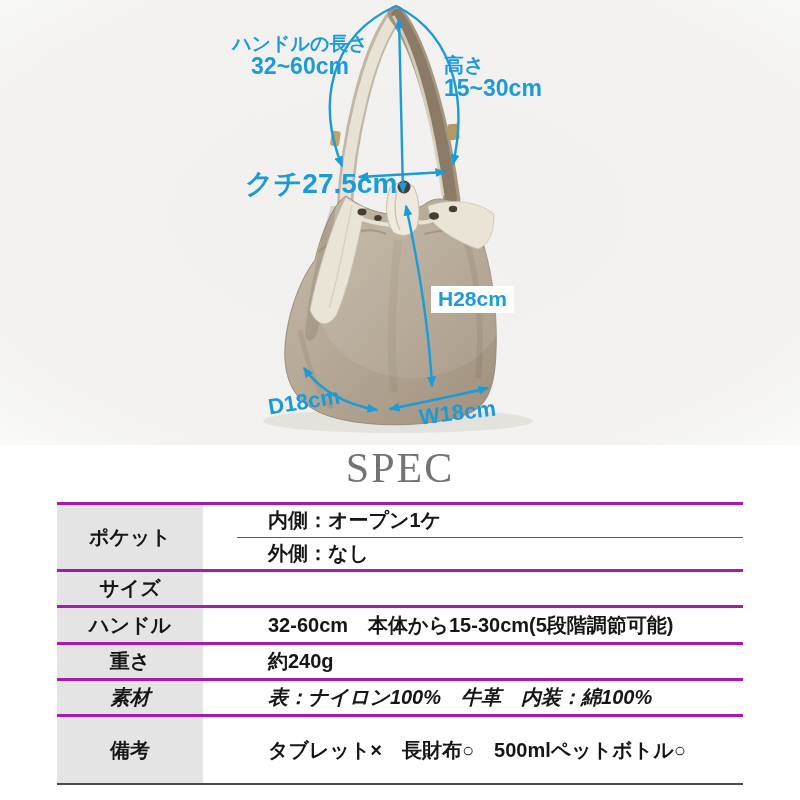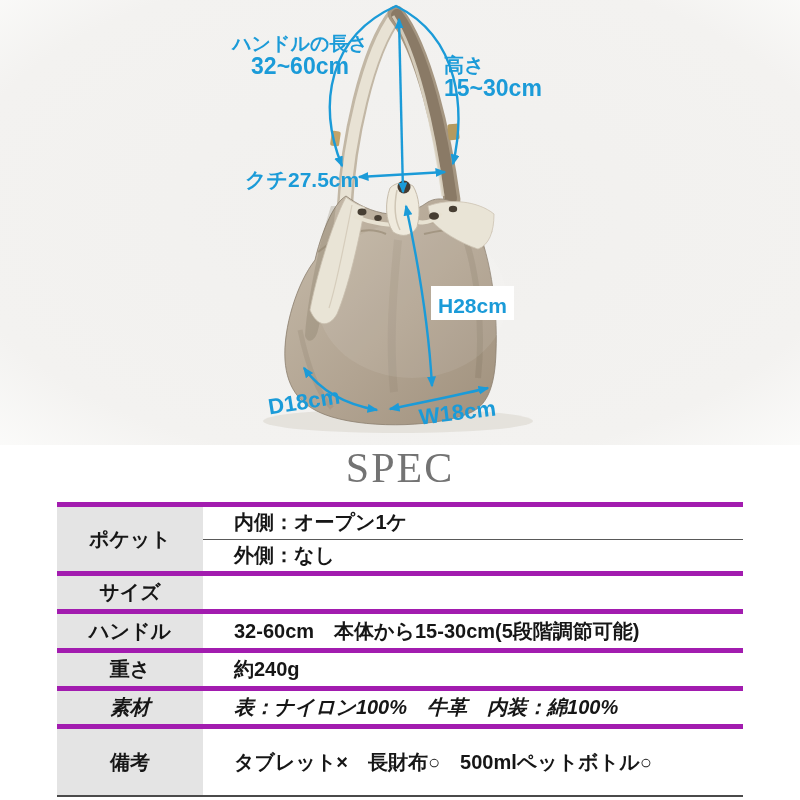--- a/index.html
+++ b/index.html
@@ -7,34 +7,34 @@
        font-family:"Liberation Sans","DejaVu Sans",sans-serif;}
   .stage{position:absolute;inset:0;width:800px;height:800px;}
 
   
   .photo{position:absolute;left:0;top:0;width:800px;height:445px;}
   .photo svg{position:absolute;left:0;top:0;}
   .ann{position:absolute;color:#1b9bd8;font-weight:bold;line-height:1.12;white-space:nowrap;}
   .ann .big{font-size:23px;}
   #lbl-handle{left:218px;top:33px;width:164px;text-align:center;font-size:19px;}
   #lbl-height{left:444px;top:54px;font-size:20px;}
-  #lbl-mouth{left:245px;top:168px;font-size:21px;}
-  #lbl-h28{left:431px;top:286px;font-size:21px;background:#ffffff;padding:8px 7px 2px;}
+  #lbl-mouth{left:245px;top:168px;font-size:28px;}
+  #lbl-h28{left:431px;top:286px;font-size:21px;background:#ffffff;padding:1px 7px 2px;}
   #lbl-d{left:268px;top:390px;font-size:22px;transform:rotate(-9deg);}
   #lbl-w{left:419px;top:401px;font-size:22px;transform:rotate(-7deg);}
 
   
   .spec-title{position:absolute;left:0;top:444px;width:800px;text-align:center;
       font-family:"Liberation Serif","DejaVu Serif",serif;font-size:42px;font-weight:400;
       letter-spacing:2px;color:#737373;}
 
   
   .spec-table{position:absolute;left:57px;top:502px;width:686px;
       border-bottom:2px solid #4a4a4a;color:#161616;font-weight:bold;}
-  .t-row{display:flex;border-top:5px solid #a21caf;}
+  .t-row{display:flex;border-top:3px solid #a21caf;gap:34px;}
   .t-label{width:146px;background:#e4e4e4;display:flex;align-items:center;
       justify-content:center;font-size:20px;flex:none;}
   .t-value{flex:1;display:flex;flex-direction:column;justify-content:center;font-size:20px;}
   .t-line{display:flex;align-items:center;flex:1;padding-left:31px;}
   .t-line.divided{border-top:1px solid #595959;}
   .r-pocket{height:64px;}
   .r-size{height:33px;}
   .r-handle{height:34px;}
   .r-weight{height:33px;}
   .r-material{height:33px;font-style:italic;}

